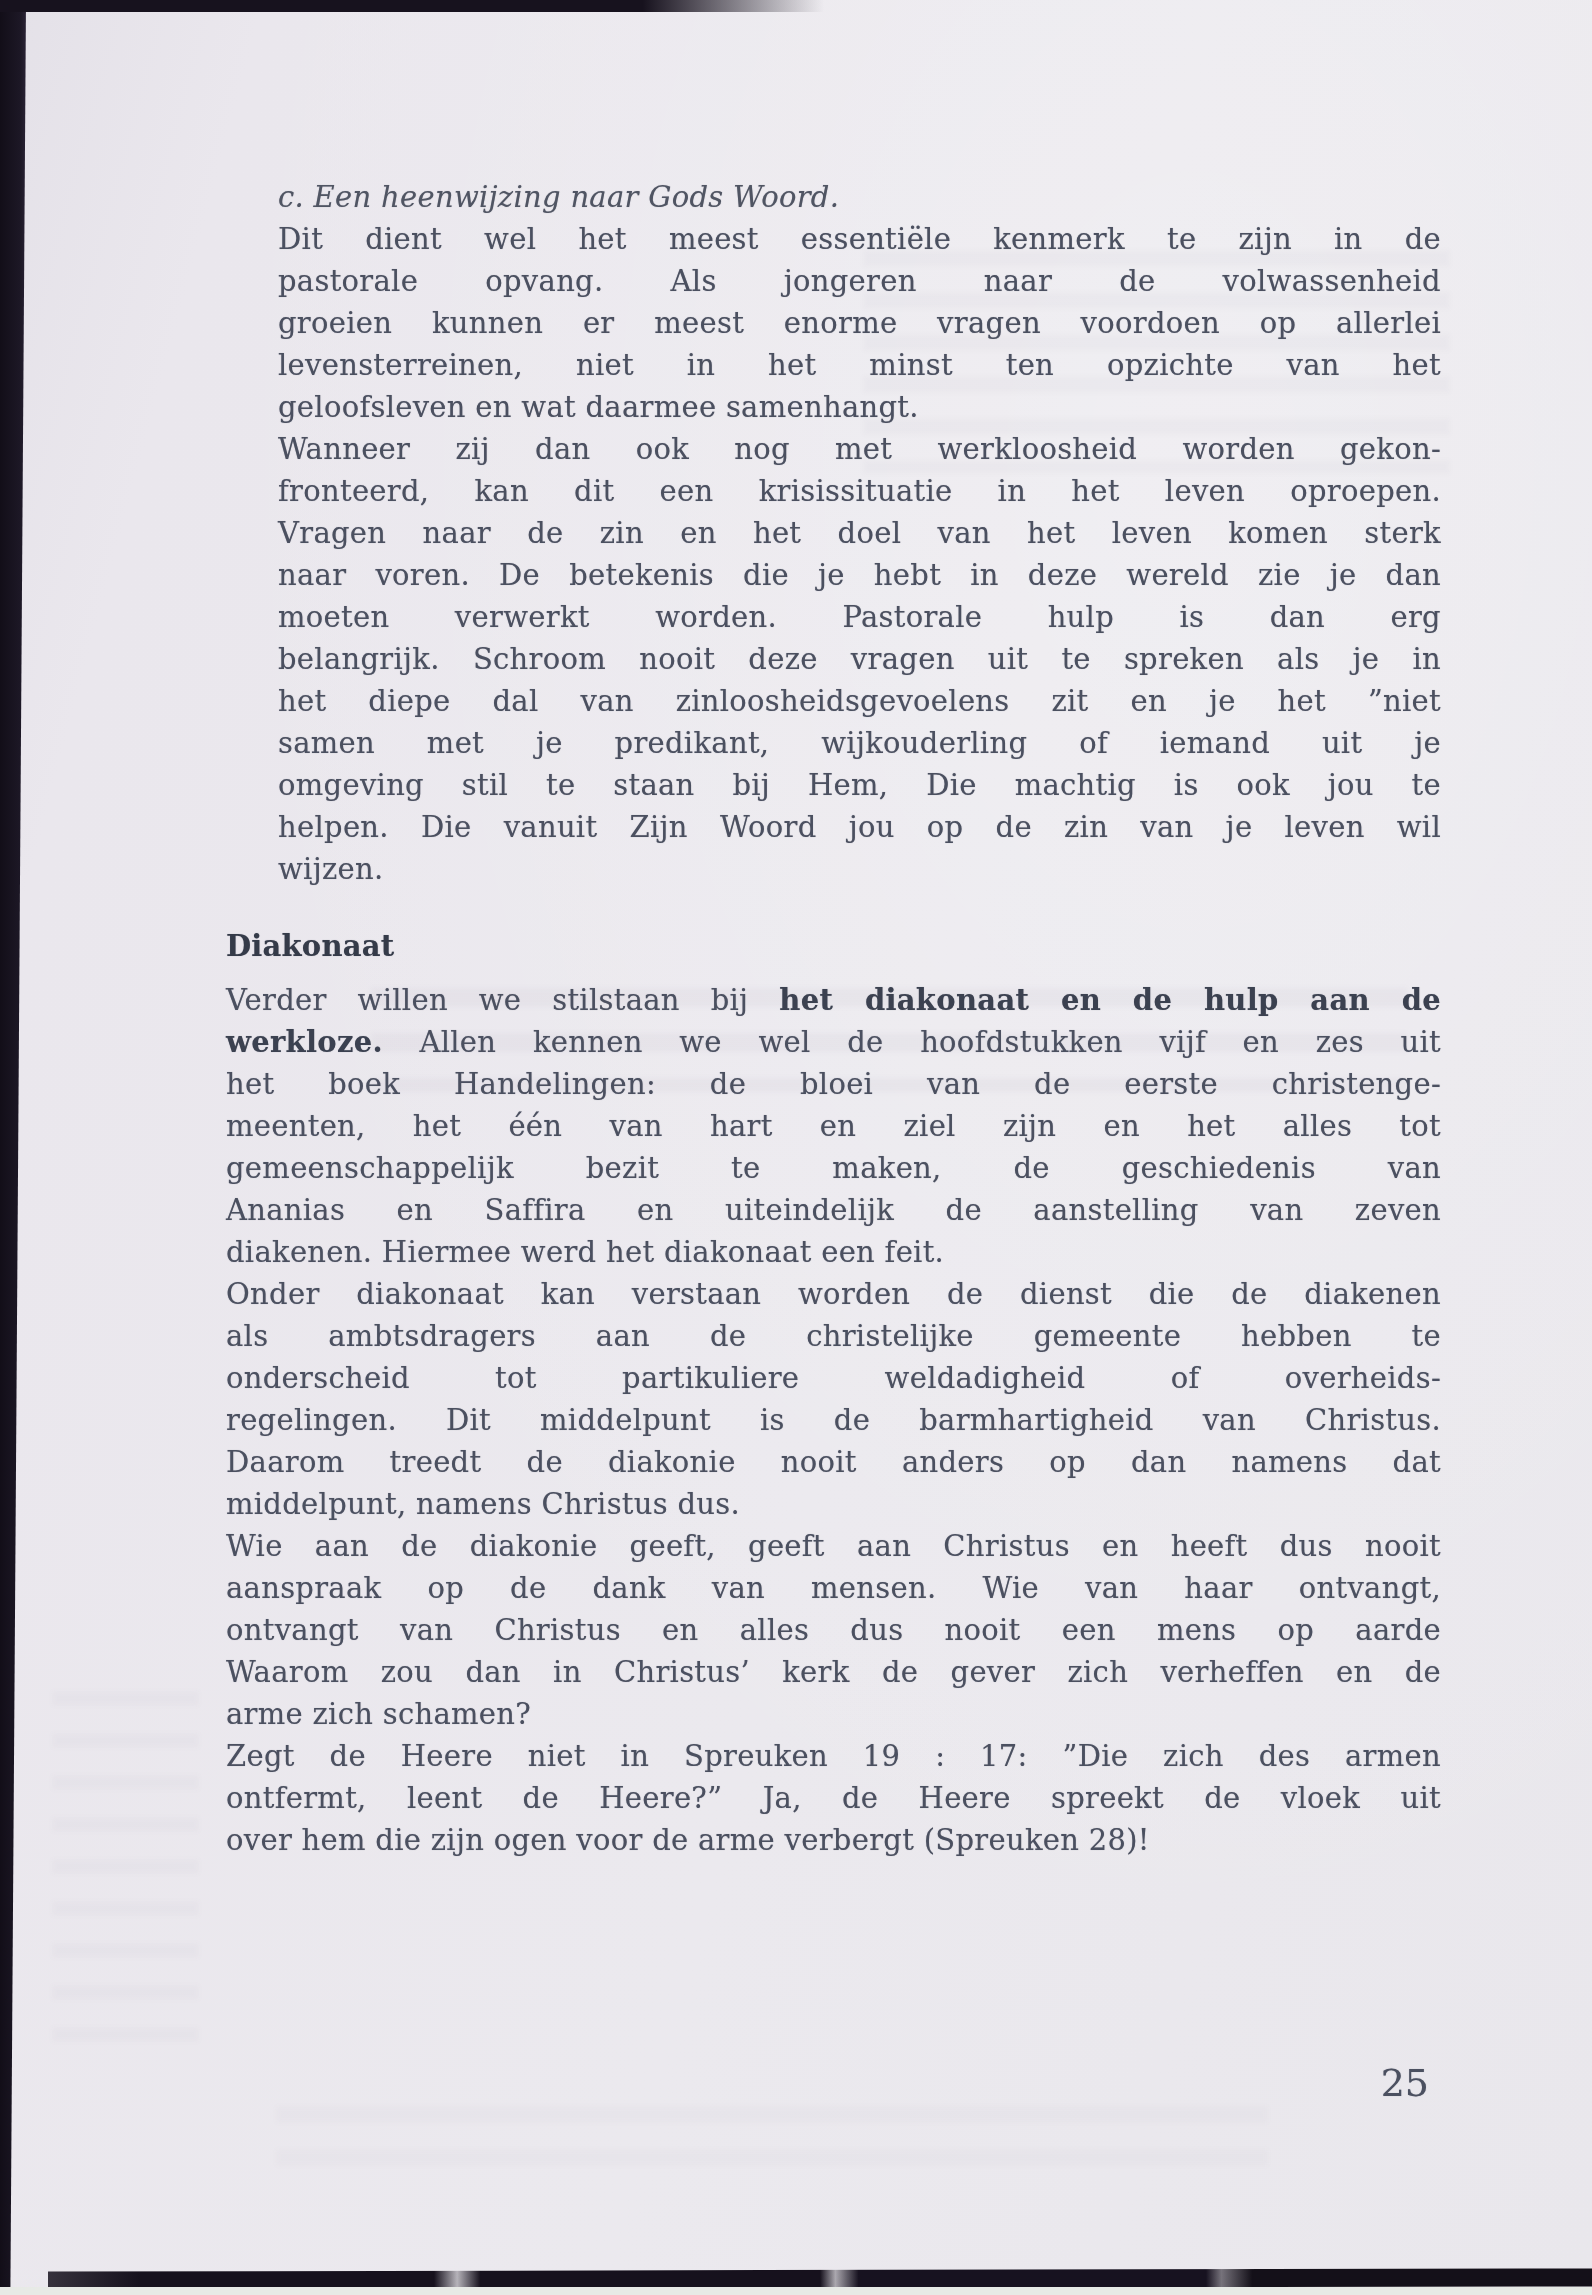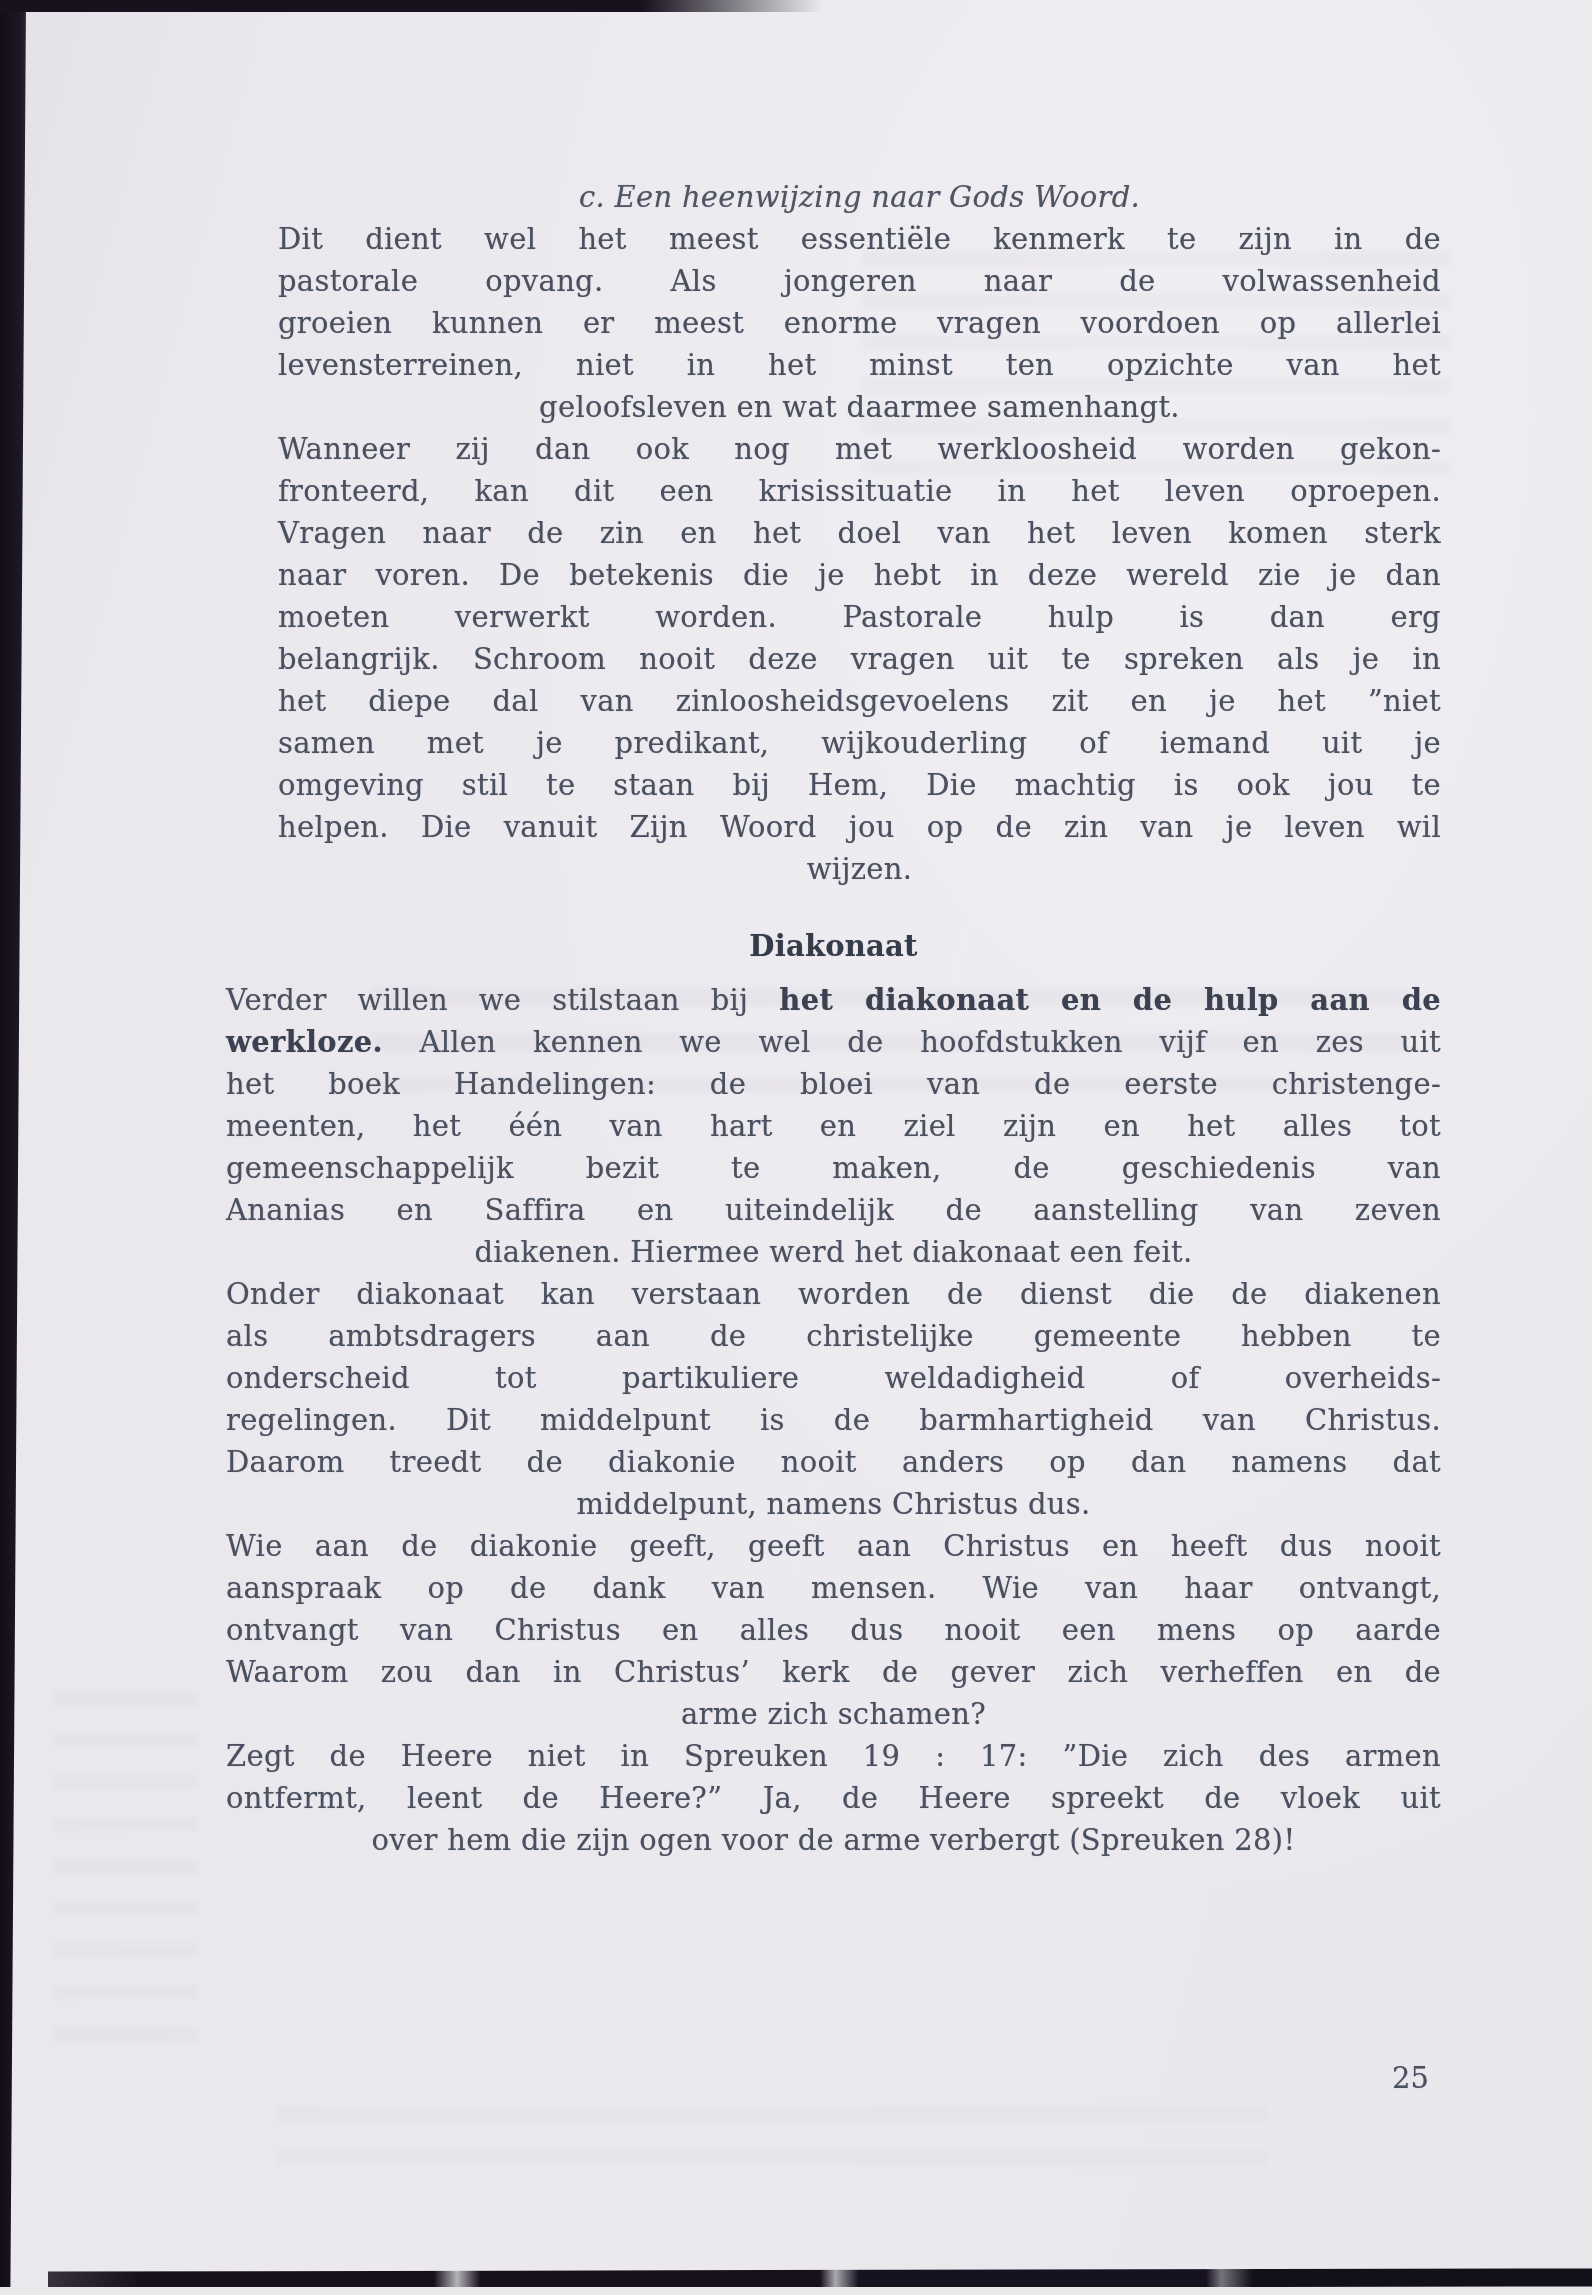--- a/index.html
+++ b/index.html
@@ -70,33 +70,33 @@
   .content {
     position: absolute; left: 226px; top: 176px; width: 1215px;
     color: #4b5060;
     font-size: 29px; line-height: 42px;
     letter-spacing: 0.3px;
     text-shadow: 0 0 0.9px rgba(75,80,96,.45);
   }
   .text-section { display: block; }
   .text-section.indented { padding-left: 52px; }
   .text-section + .text-section { margin-top: 35px; }
-  .line { width: 100%; white-space: normal; text-align: center; }
+  .line { width: 100%; white-space: normal; }
   .line.just { text-align: justify; text-align-last: justify; }
   .line.italic { font-style: italic; color: #505563; }
   .line .bold { font-weight: 700; color: #3b4150; }
   .line.heading {
     font-weight: 700; color: #353b49;
     margin-bottom: 12px;
     letter-spacing: 0.2px;
   }
   .pagenum-row {
     position: absolute; left: 226px; top: 2061px; width: 1215px;
     text-align: right; padding-right: 12px; box-sizing: border-box;
-    color: #4b5060; font-size: 29px;
+    color: #4b5060; font-size: 38px;
     text-shadow: 0 0 0.9px rgba(75,80,96,.45);
   }
 </style>
 </head>
 <body>
 
 <div class="scan">
   <div class="bleed bleed-1"></div>
   <div class="bleed bleed-2"></div>
   <div class="bleed bleed-3"></div>

